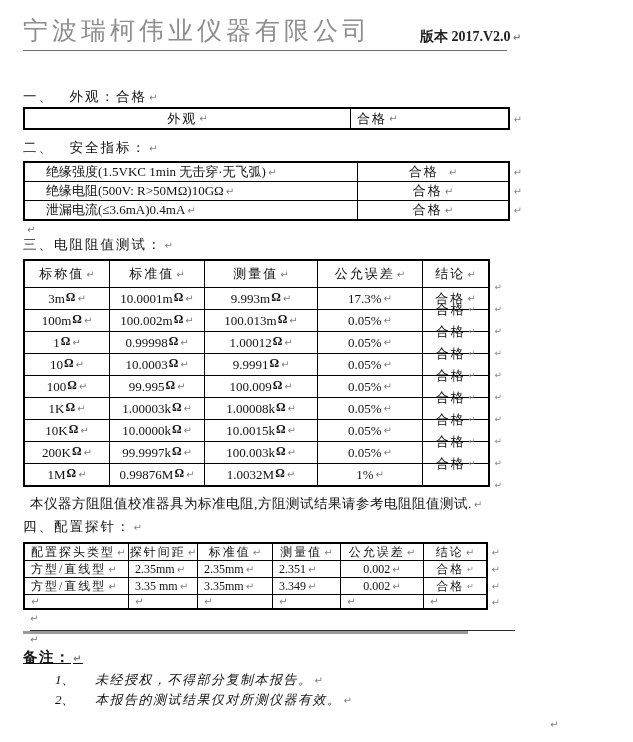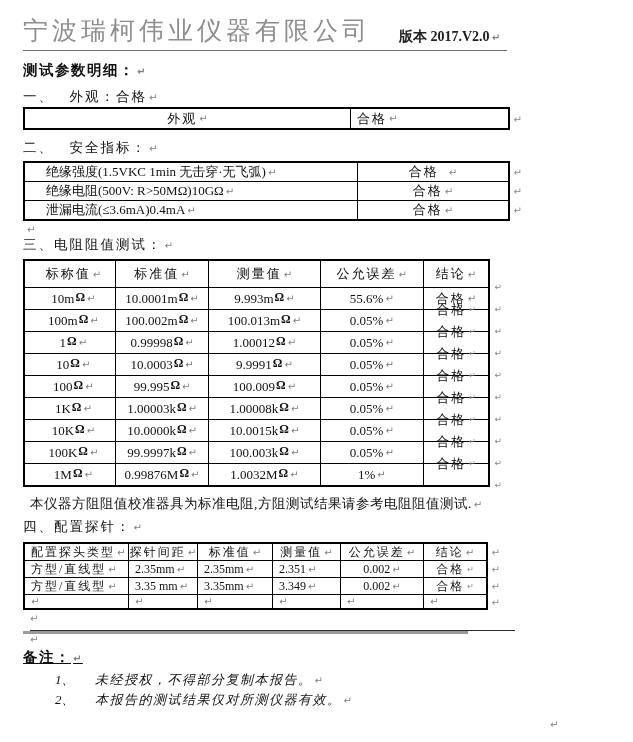--- a/index.html
+++ b/index.html
@@ -2,21 +2,21 @@
 <html><head>
 <meta charset="utf-8">
 <style>
   html,body { margin:0; padding:0; background:#ffffff; }
   .page {
     position:relative; width:633px; height:742px; background:#ffffff;
     font-family:"Liberation Serif","DejaVu Serif",serif; color:#111; overflow:hidden;
   }
   .abs { position:absolute; white-space:nowrap; }
   .company { left:23px; top:14px; font-size:25px; color:#8e8e8e; letter-spacing:4px; }
-  .version { left:399px; top:28px; font-size:14px; font-weight:bold; color:#222; }
+  .version { left:420px; top:28px; font-size:14px; font-weight:bold; color:#222; }
   .hline  { left:23px; top:50px; width:484px; height:1px; background:#6e6e6e; }
   .doctitle { left:23px; top:61px; font-size:14.5px; font-weight:bold; letter-spacing:1.5px; }
   .sechead  { font-size:13.5px; letter-spacing:2px; }
   .notetext { left:30px; top:495px; font-size:13.5px; letter-spacing:0.5px; }
   .remark   { left:23px; top:648px; font-size:14.5px; font-weight:bold; letter-spacing:1.5px;text-decoration:underline; }
   .fitem { font-size:13px; letter-spacing:1.5px;font-style:italic; }
   .fnum  { display:inline-block; width:40px; letter-spacing:0; }
   .p  { color:#808080; font-size:10px; font-family:"DejaVu Sans",sans-serif; margin-left:2px; }
   .sm { color:#8a8a8a; font-size:8px;  font-family:"DejaVu Sans",sans-serif; margin-left:3px; }
   .em { position:absolute; right:-14px; top:50%; transform:translateY(-50%);
@@ -34,42 +34,41 @@
   .up  { position:relative; top:-11px; z-index:3; }
   
   .t1 { top:107px; width:487px; } .t1 .tr { height:19px; }
   .t1c1 { width:325px; } .t1c2 { width:158px; }
   
   .t2 { top:161px; width:487px; } .t2 .tr { height:18px;padding-left:15px; }
   .t2c1 { width:327px; } .t2c2 { width:156px; }
   
   .t3 { top:259px; width:467px; }
   .t3 .hr { height:26px; } .t3 .tr { height:21px; } .t3 .hr.tr { height:26px; }
-  .t3c1 { width:84px;margin-left:7px; } .t3c2 { width:95px; } .t3c3 { width:113px; }
+  .t3c1 { width:84px; } .t3c2 { width:95px; } .t3c3 { width:113px; }
   .t3c4 { width:105px; } .t3c5 { width:66px; }
   .t3 .em { top:auto; bottom:-5px; transform:none; font-size:9px; }
   
   .t4 { top:542px; width:465px; }
   .t4 .tr { height:16px; } .t4 .tr.short { height:13px; }
   .t4 .td { font-size:12px; }
   .t4c1 { width:103px;text-align:center; } .t4c2 { width:69px; } .t4c3 { width:75px; }
   .t4c4 { width:68px; } .t4c5 { width:83px; } .t4c6 { width:63px; }
   .blkline { left:30px; top:630px; width:485px; height:1px; background:#2a2a2a; }
   .gryline { left:23px; top:631px; width:445px; height:3px; background:#9a9a9a; }
 </style>
 </head>
 <body>
 
 <div class="page">
 
   <div class="abs company">宁波瑞柯伟业仪器有限公司</div>
   <div class="abs version"><span>版本 2017.V2.0</span><span class="p">↵</span></div>
   <div class="abs hline"></div>
 
-  <div class="abs doctitle"><span>测试参数明细：</span><span class="p">↵</span></div>
 
   <div class="abs sechead" style="left:23px;top:88px"><span>一、　外观：合格</span><span class="p">↵</span></div>
 
   <div class="tbl t1">
     <div class="tr">
       <div class="td t1c1">
           <span class="cjk">外观</span>
           <span class="p">↵</span>
         </div>
       <div class="td t1c2 leftal">
@@ -141,36 +140,36 @@
         </div>
       <div class="td t3c5">
           <span class="cjk">结论</span>
           <span class="p">↵</span>
         </div>
       <span class="em">↵</span>
     </div>
 
     <div class="tr">
       <div class="td t3c1">
-          <span>10m</span>
+          <span>3m</span>
           <span class="om">Ω</span>
           <span class="p">↵</span>
         </div>
       <div class="td t3c2">
           <span>10.0001m</span>
           <span class="om">Ω</span>
           <span class="p">↵</span>
         </div>
       <div class="td t3c3">
           <span>9.993m</span>
           <span class="om">Ω</span>
           <span class="p">↵</span>
         </div>
       <div class="td t3c4">
-          <span>55.6%</span>
+          <span>17.3%</span>
           <span class="p">↵</span>
         </div>
       <div class="td t3c5">
           <span class="grp">
             <span class="cjk">合格</span>
             <span class="p">↵</span>
           </span>
         </div>
       <span class="em">↵</span>
     </div>
@@ -344,21 +343,21 @@
           <span class="grp up">
             <span class="cjk">合格</span>
             <span class="sm">↵</span>
           </span>
         </div>
       <span class="em">↵</span>
     </div>
 
     <div class="tr">
       <div class="td t3c1">
-          <span>100K</span>
+          <span>200K</span>
           <span class="om">Ω</span>
           <span class="p">↵</span>
         </div>
       <div class="td t3c2">
           <span>99.9997k</span>
           <span class="om">Ω</span>
           <span class="p">↵</span>
         </div>
       <div class="td t3c3">
           <span>100.003k</span>

